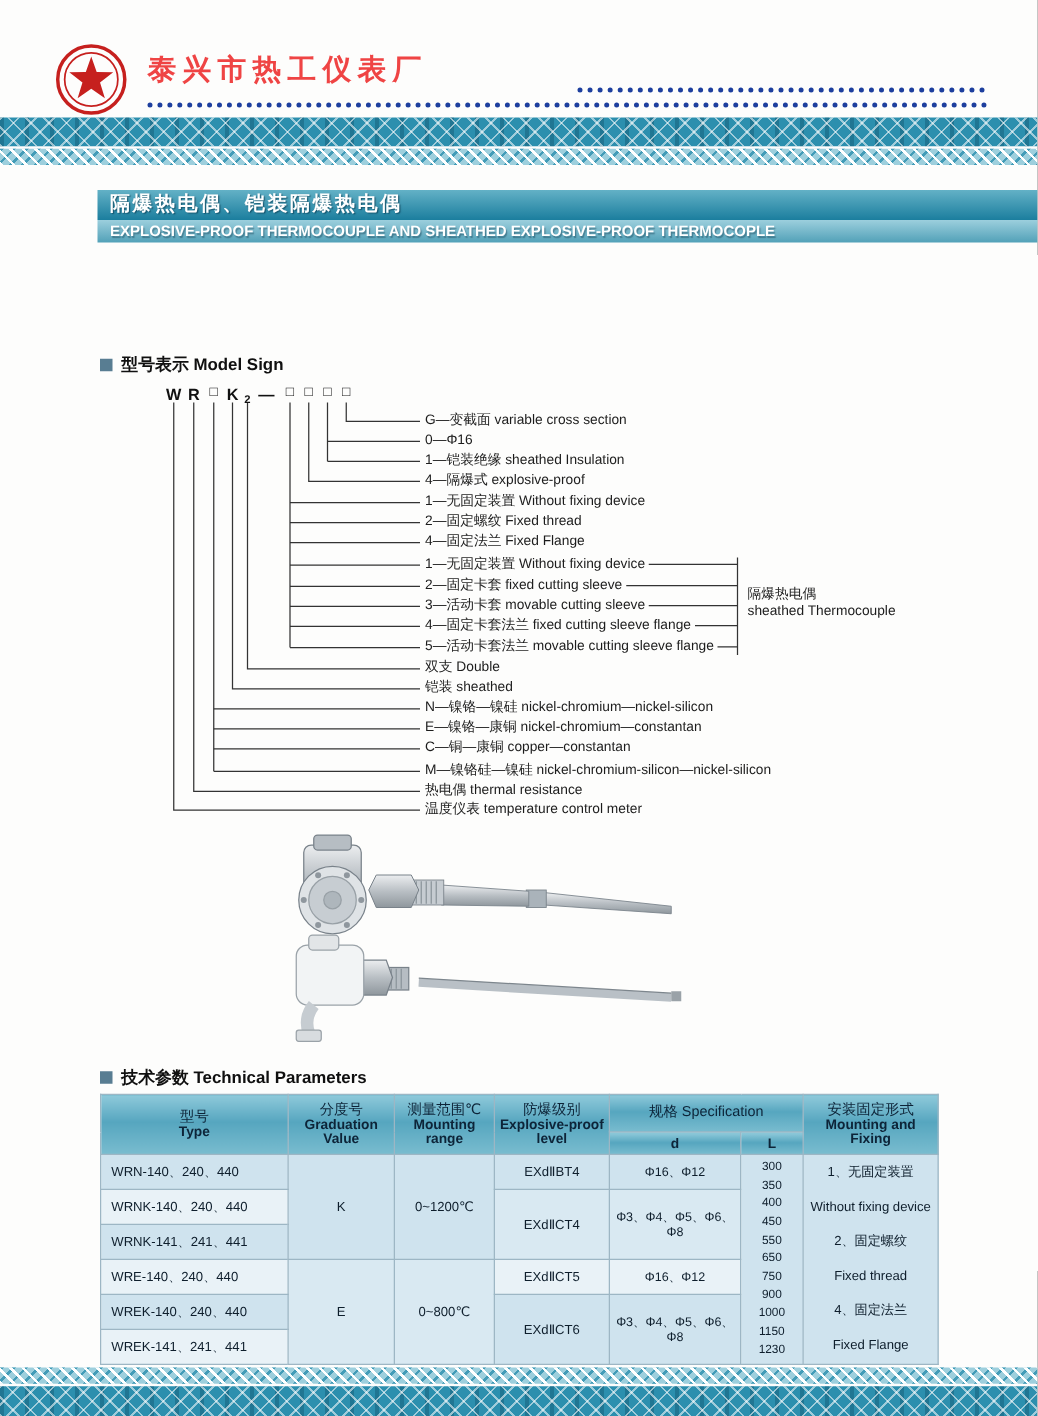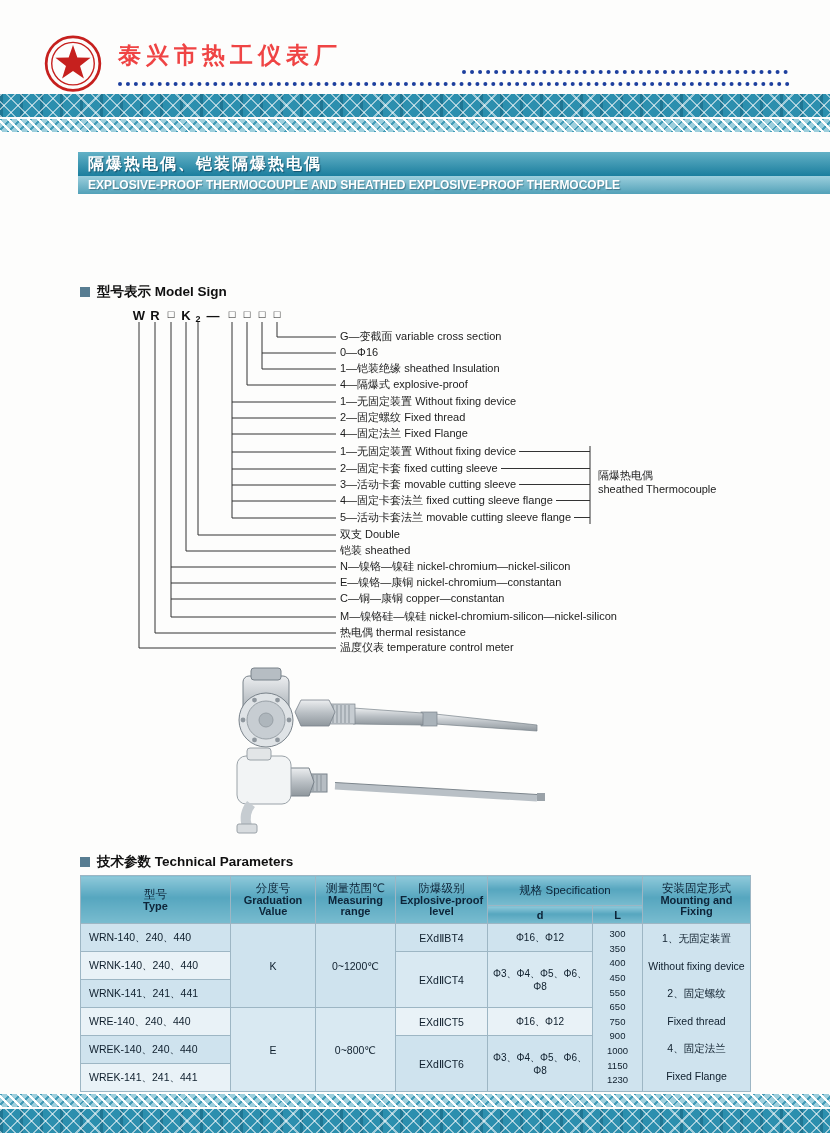--- a/index.html
+++ b/index.html
@@ -268,21 +268,21 @@
         <th rowspan="2">
           <div class="hcn">型号</div>
           <div class="hen">Type</div>
           </th>
         <th rowspan="2">
           <div class="hcn">分度号</div>
           <div class="hen">Graduation Value</div>
           </th>
         <th rowspan="2">
           <div class="hcn">测量范围℃</div>
-          <div class="hen">Measuring range</div>
+          <div class="hen">Mounting range</div>
           </th>
         <th rowspan="2">
           <div class="hcn">防爆级别</div>
           <div class="hen">Explosive-proof level</div>
           </th>
         <th colspan="2">
           <div class="hcn">规格  Specification</div>
           </th>
         <th rowspan="2">
           <div class="hcn">安装固定形式</div>

